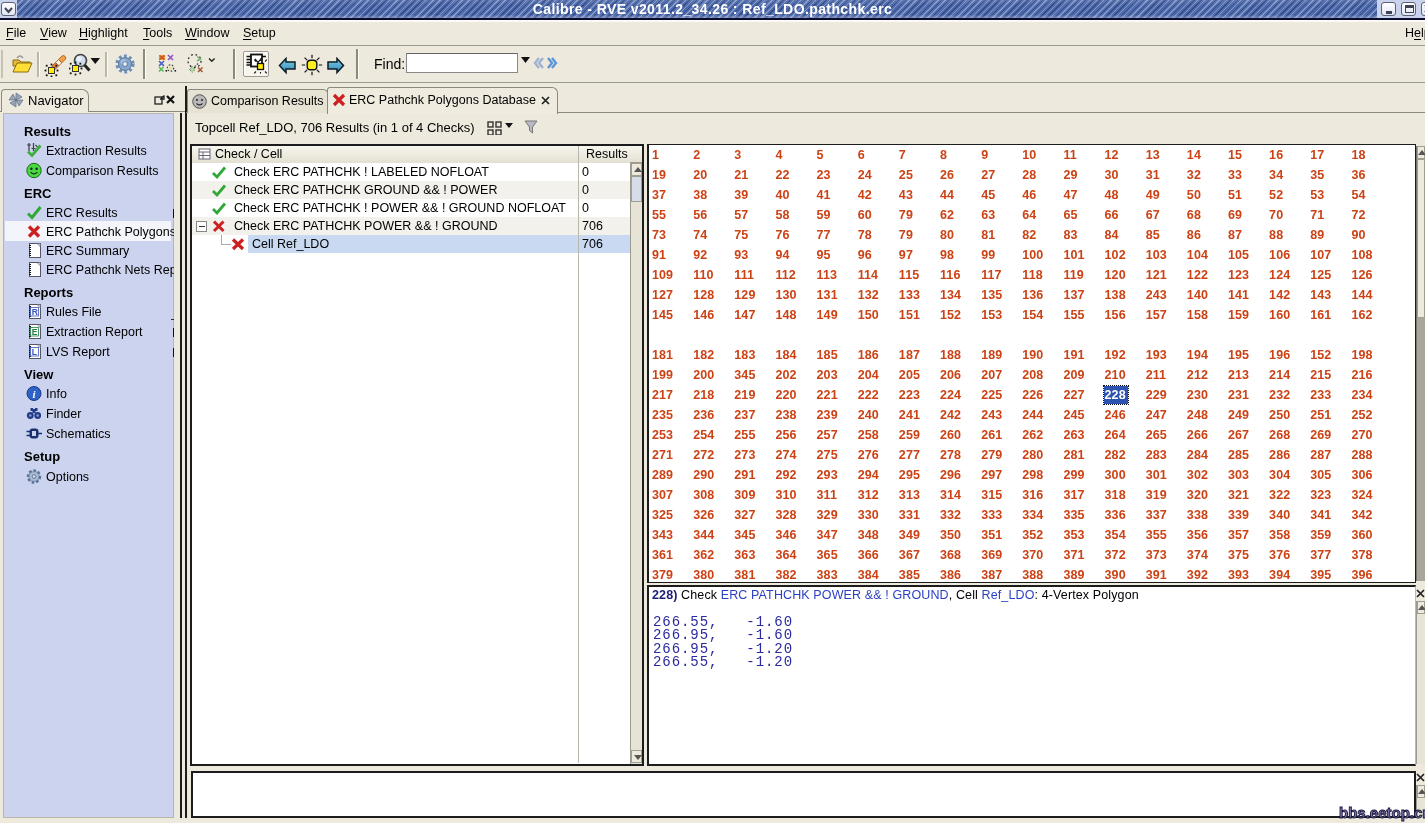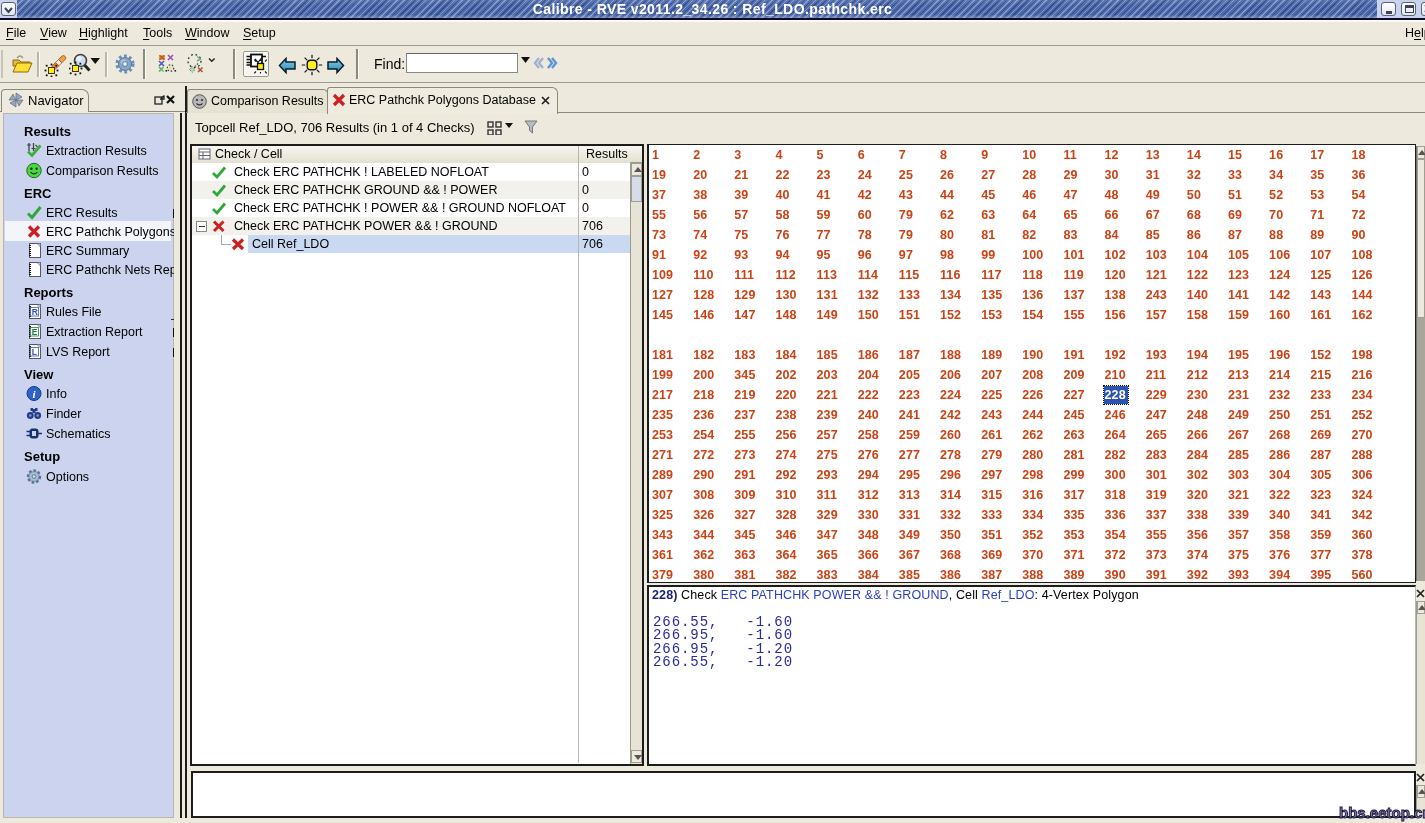--- a/index.html
+++ b/index.html
@@ -421,21 +421,21 @@
 <div class="nr" style="top:220px"><b>199</b><b>200</b><b>345</b><b>202</b><b>203</b><b>204</b><b>205</b><b>206</b><b>207</b><b>208</b><b>209</b><b>210</b><b>211</b><b>212</b><b>213</b><b>214</b><b>215</b><b>216</b></div>
 <div class="nr" style="top:240px"><b>217</b><b>218</b><b>219</b><b>220</b><b>221</b><b>222</b><b>223</b><b>224</b><b>225</b><b>226</b><b>227</b><b><span class="nsel">228</span></b><b>229</b><b>230</b><b>231</b><b>232</b><b>233</b><b>234</b></div>
 <div class="nr" style="top:260px"><b>235</b><b>236</b><b>237</b><b>238</b><b>239</b><b>240</b><b>241</b><b>242</b><b>243</b><b>244</b><b>245</b><b>246</b><b>247</b><b>248</b><b>249</b><b>250</b><b>251</b><b>252</b></div>
 <div class="nr" style="top:280px"><b>253</b><b>254</b><b>255</b><b>256</b><b>257</b><b>258</b><b>259</b><b>260</b><b>261</b><b>262</b><b>263</b><b>264</b><b>265</b><b>266</b><b>267</b><b>268</b><b>269</b><b>270</b></div>
 <div class="nr" style="top:300px"><b>271</b><b>272</b><b>273</b><b>274</b><b>275</b><b>276</b><b>277</b><b>278</b><b>279</b><b>280</b><b>281</b><b>282</b><b>283</b><b>284</b><b>285</b><b>286</b><b>287</b><b>288</b></div>
 <div class="nr" style="top:320px"><b>289</b><b>290</b><b>291</b><b>292</b><b>293</b><b>294</b><b>295</b><b>296</b><b>297</b><b>298</b><b>299</b><b>300</b><b>301</b><b>302</b><b>303</b><b>304</b><b>305</b><b>306</b></div>
 <div class="nr" style="top:340px"><b>307</b><b>308</b><b>309</b><b>310</b><b>311</b><b>312</b><b>313</b><b>314</b><b>315</b><b>316</b><b>317</b><b>318</b><b>319</b><b>320</b><b>321</b><b>322</b><b>323</b><b>324</b></div>
 <div class="nr" style="top:360px"><b>325</b><b>326</b><b>327</b><b>328</b><b>329</b><b>330</b><b>331</b><b>332</b><b>333</b><b>334</b><b>335</b><b>336</b><b>337</b><b>338</b><b>339</b><b>340</b><b>341</b><b>342</b></div>
 <div class="nr" style="top:380px"><b>343</b><b>344</b><b>345</b><b>346</b><b>347</b><b>348</b><b>349</b><b>350</b><b>351</b><b>352</b><b>353</b><b>354</b><b>355</b><b>356</b><b>357</b><b>358</b><b>359</b><b>360</b></div>
 <div class="nr" style="top:400px"><b>361</b><b>362</b><b>363</b><b>364</b><b>365</b><b>366</b><b>367</b><b>368</b><b>369</b><b>370</b><b>371</b><b>372</b><b>373</b><b>374</b><b>375</b><b>376</b><b>377</b><b>378</b></div>
-<div class="nr" style="top:420px"><b>379</b><b>380</b><b>381</b><b>382</b><b>383</b><b>384</b><b>385</b><b>386</b><b>387</b><b>388</b><b>389</b><b>390</b><b>391</b><b>392</b><b>393</b><b>394</b><b>395</b><b>560</b></div>
+<div class="nr" style="top:420px"><b>379</b><b>380</b><b>381</b><b>382</b><b>383</b><b>384</b><b>385</b><b>386</b><b>387</b><b>388</b><b>389</b><b>390</b><b>391</b><b>392</b><b>393</b><b>394</b><b>395</b><b>396</b></div>
   </div>
 
 <div class="abs" style="left:1416px;top:146px;width:9px;height:435px;background:#a9a79b;border-left:1px solid #77766c;box-sizing:border-box">
   <div class="sbbtn" style="top:0;height:13px">
       <span class="arr up" style="left:0"></span>
     </div>
   <div class="sbbtn" style="top:13px;height:159px"></div>
 </div>
 
 <div class="abs panel" style="left:647px;top:585px;width:769px;height:181px;border-right:1px solid #bcbab0"></div>

